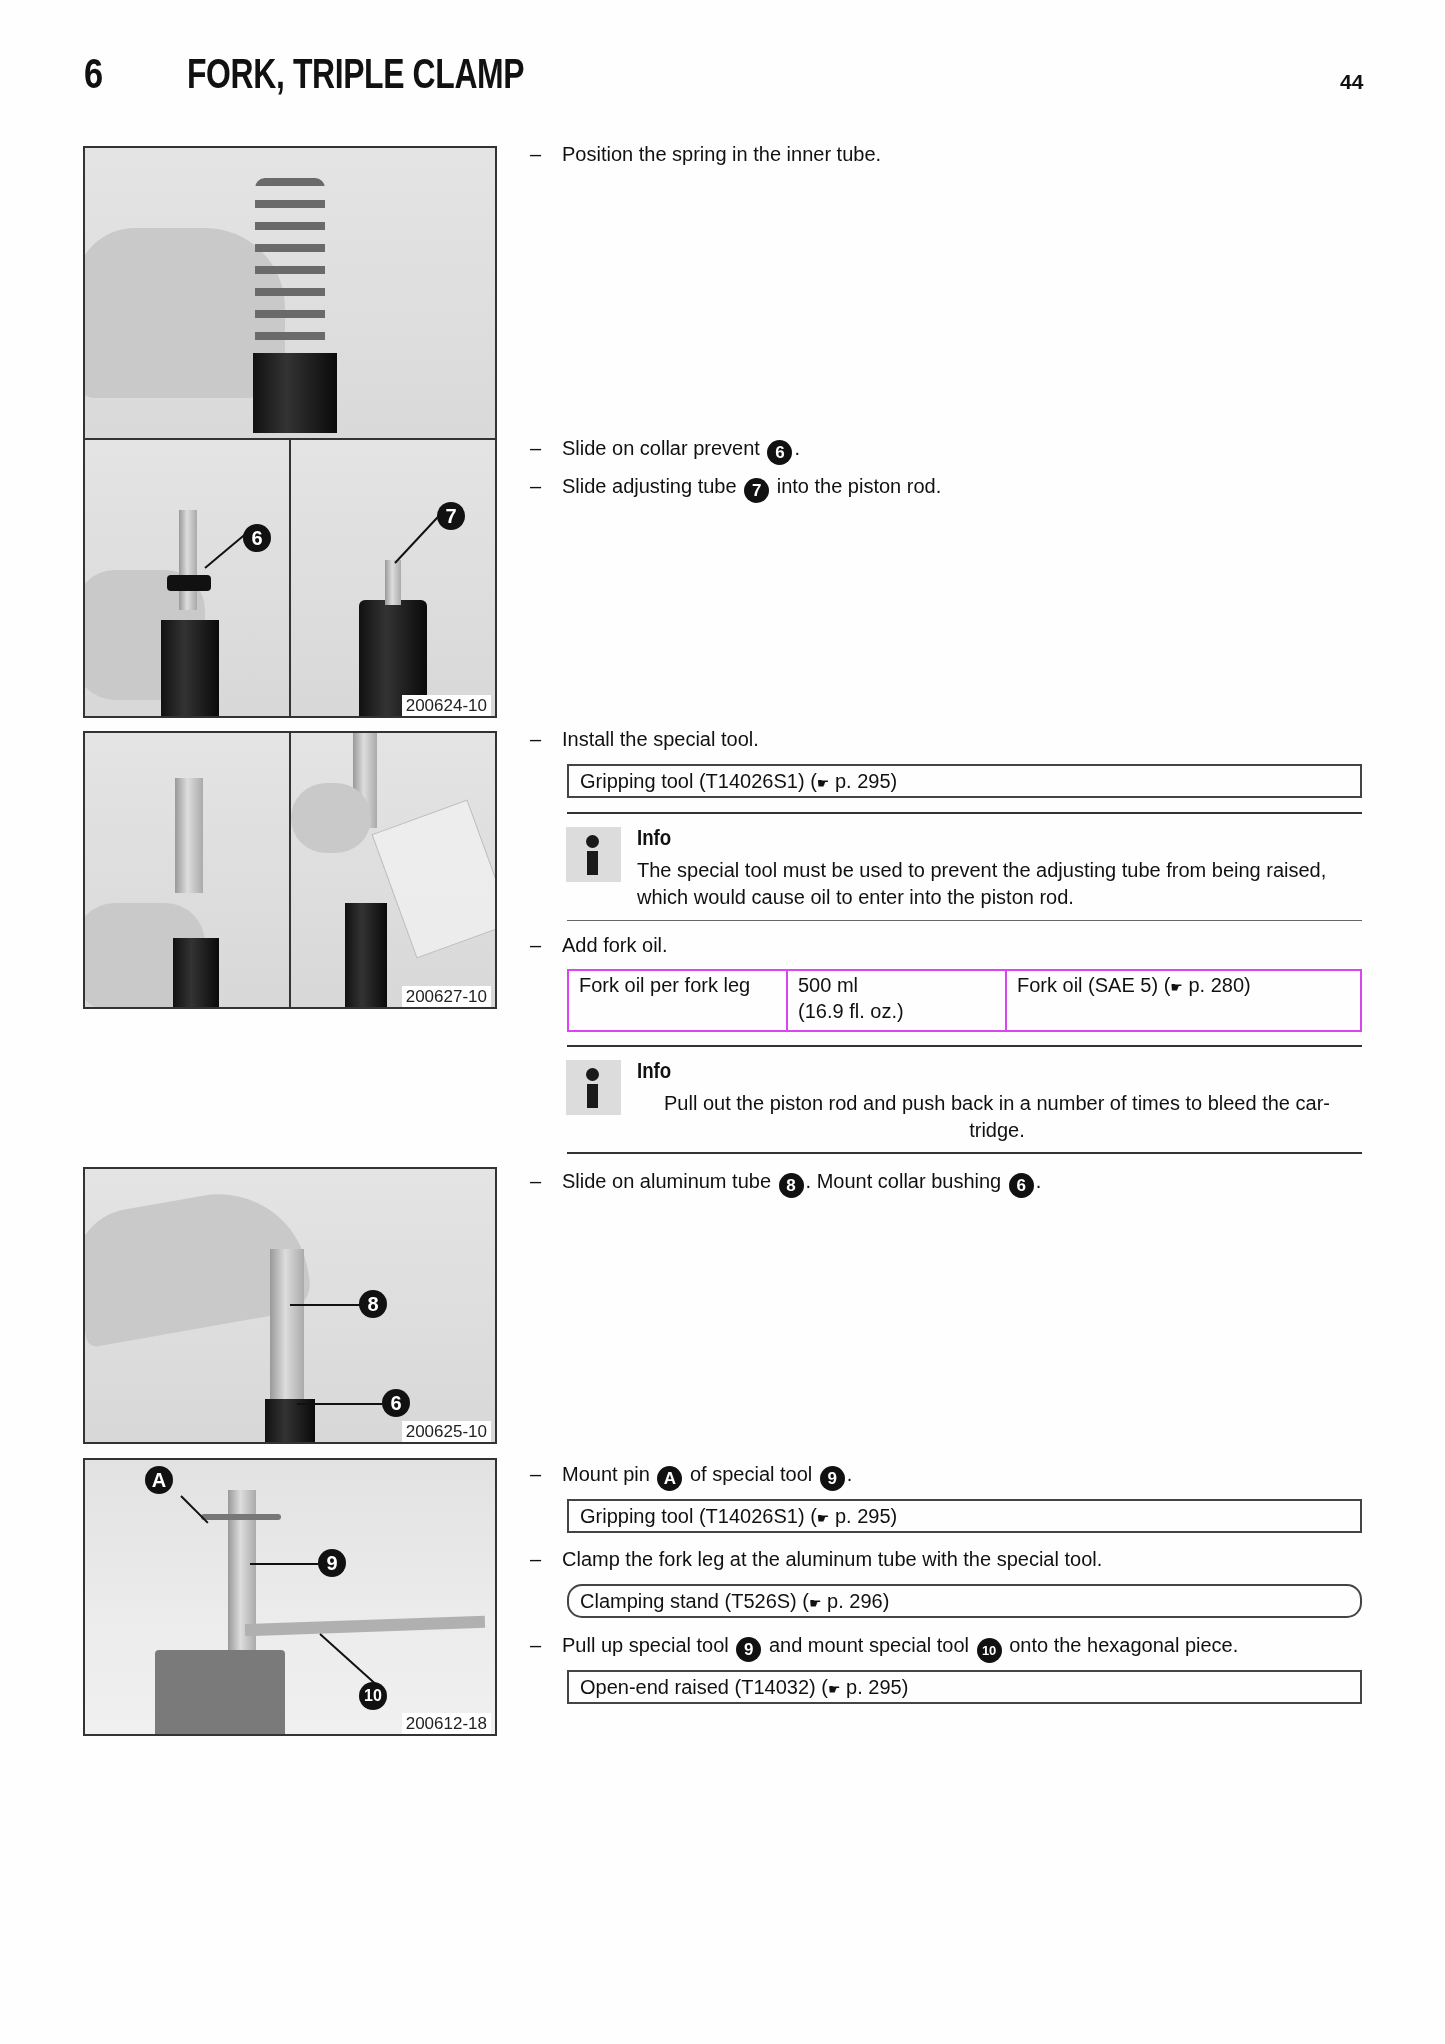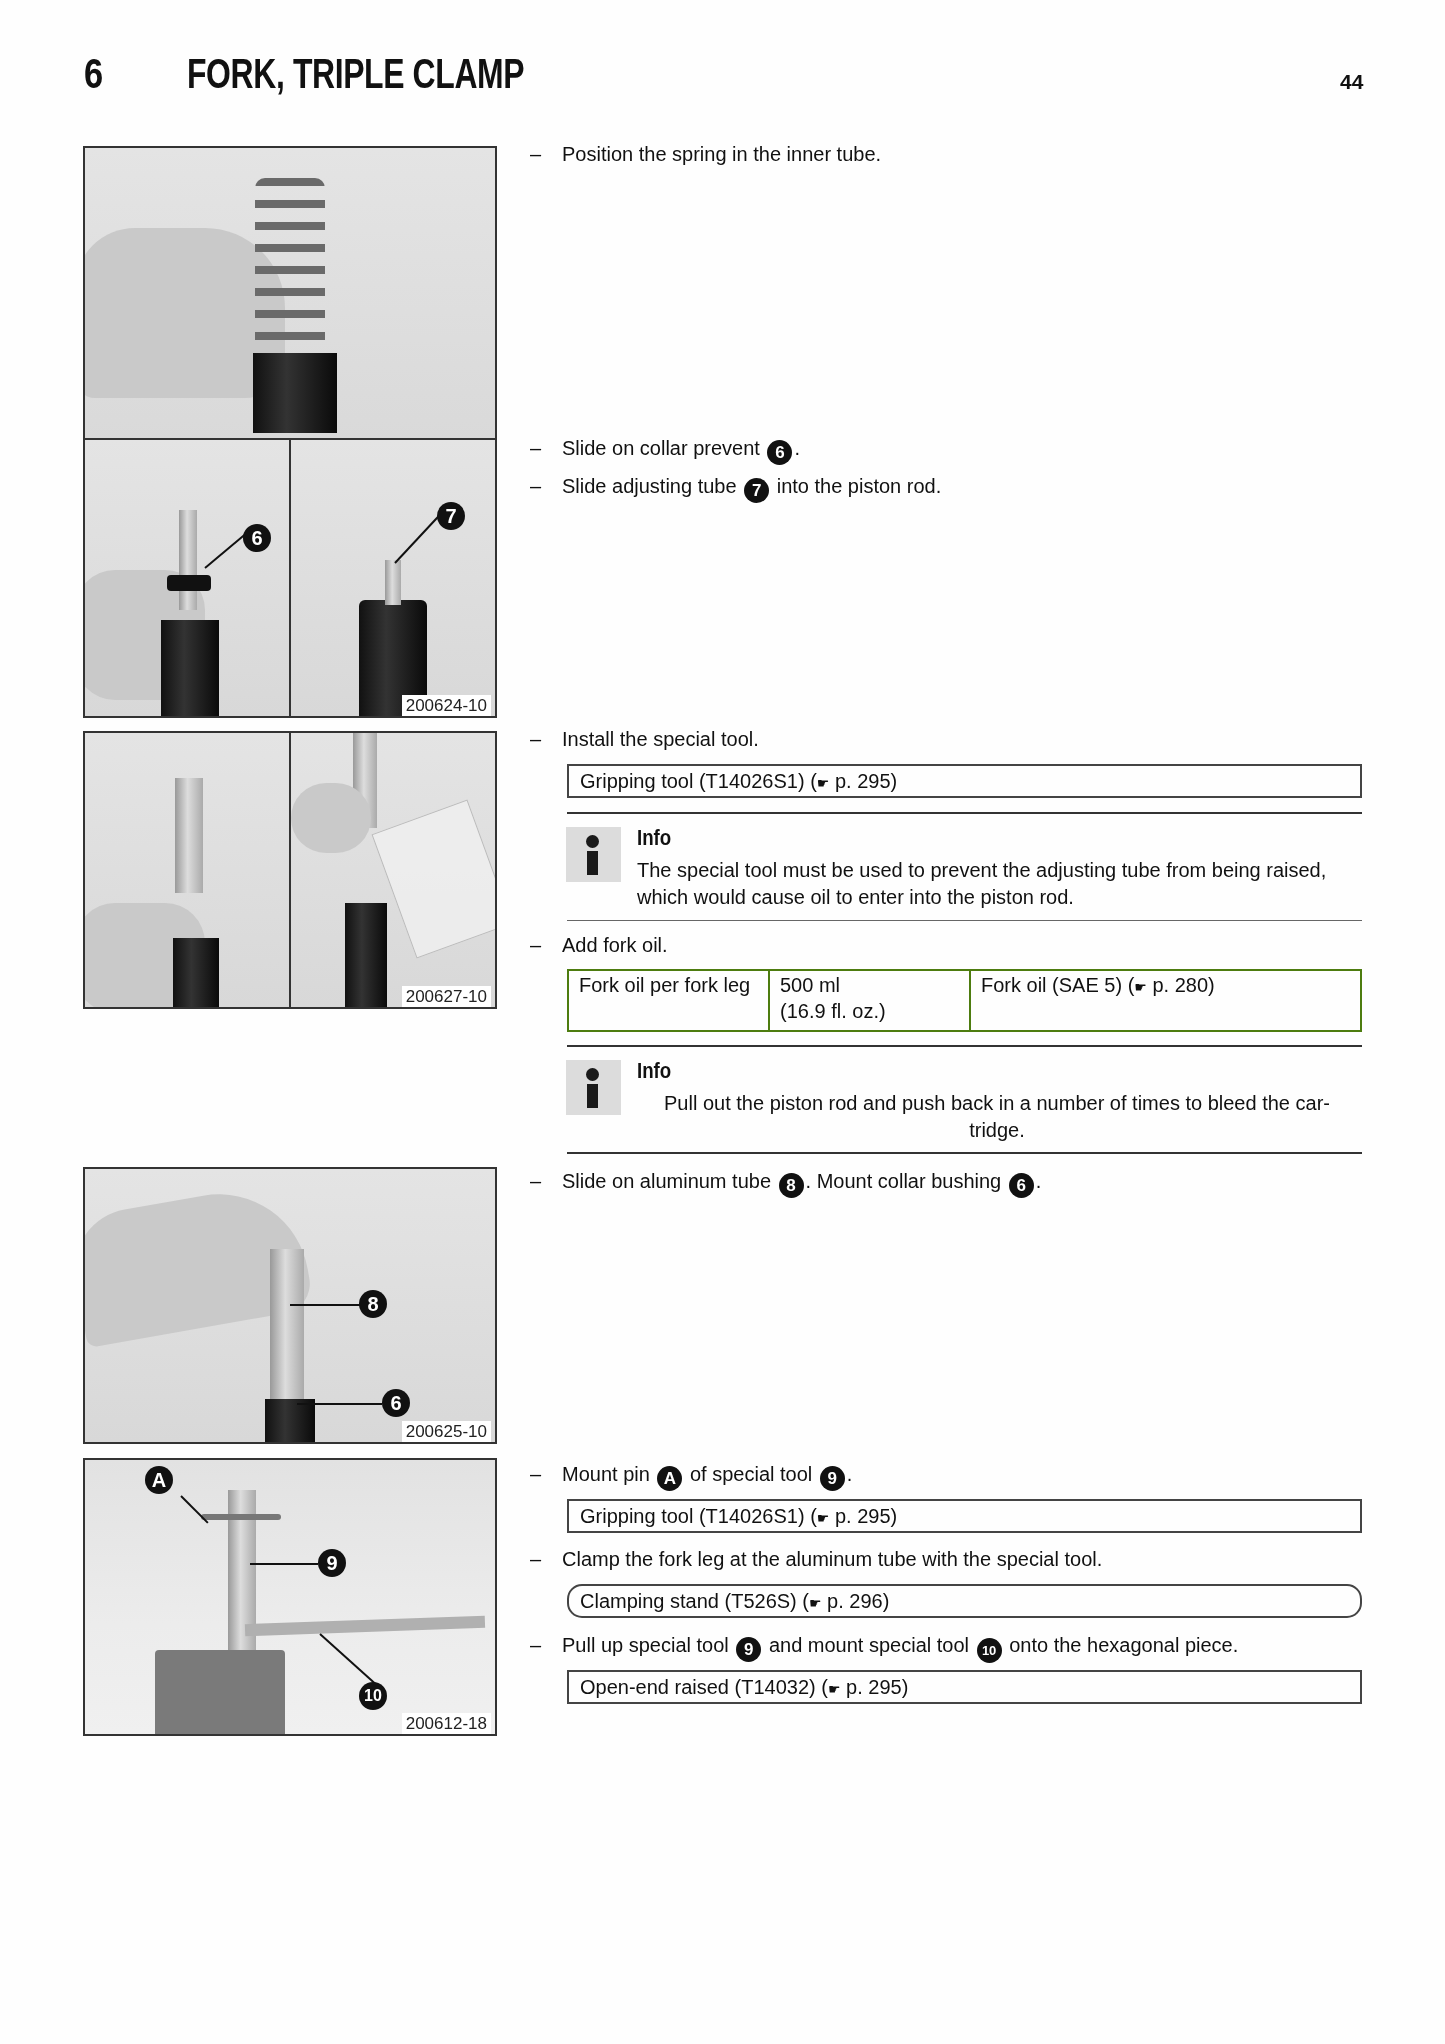--- a/index.html
+++ b/index.html
@@ -37,21 +37,21 @@
              box-sizing:border-box; font-size:20px; padding-left:11px; line-height:30px; white-space:nowrap; }
   .hand-ref { font-size:14px; }
   .rule { position:absolute; left:567px; width:795px; height:2px; background:#333; }
   .info-icon { position:absolute; left:566px; width:55px; height:55px; background:#dcdcdc; }
   .info-icon .dot { position:absolute; left:20px; top:8px; width:13px; height:13px; border-radius:50%; background:#1a1a1a; }
   .info-icon .bar { position:absolute; left:21px; top:24px; width:11px; height:24px; background:#1a1a1a; }
   .info-title { position:absolute; left:637px; font-size:22px; font-weight:bold; transform:scaleX(0.85); transform-origin:left top; }
   .info-body { position:absolute; left:637px; width:720px; font-size:20px; line-height:27px; }
 
   table.spec { position:absolute; left:567px; top:969px; width:795px; border-collapse:collapse; font-size:20px; }
-  table.spec td { border:2px solid #4d7c0f; vertical-align:top; padding:1px 10px 6px 10px; line-height:26px; }
+  table.spec td { border:2px solid #d946ef; vertical-align:top; padding:1px 28px 6px 10px; line-height:26px; }
 </style>
 </head>
 <body>
 
 <div class="abs chap-num">6</div>
 <div class="abs chap-title">FORK, TRIPLE CLAMP</div>
 <div class="abs page-num">44</div>
 
 <div class="figure" style="top:146px;height:330px;">
   <div class="hand" style="left:-10px;top:80px;width:210px;height:170px;border-radius:60px 80px 40px 20px;"></div>

